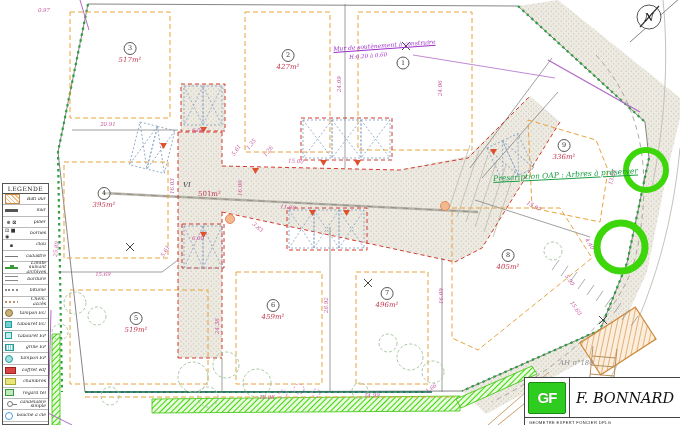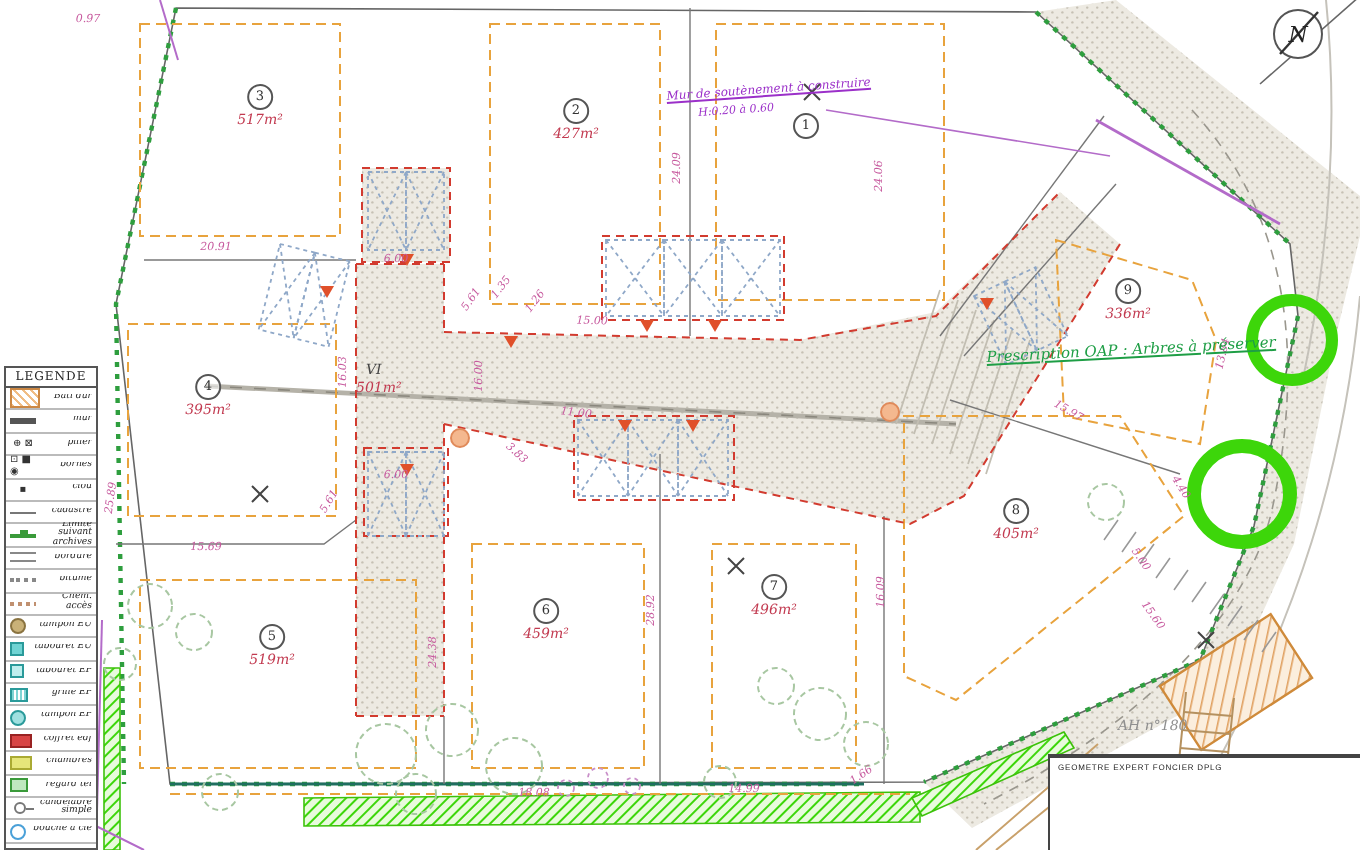--- a/index.html
+++ b/index.html
@@ -8,21 +8,21 @@
   svg{position:absolute;left:0;top:0;}
   #labels{position:absolute;left:0;top:0;width:680px;height:425px;pointer-events:none;}
   .lot{position:absolute;transform:translate(-50%,-50%);text-align:center;}
   .lotnum{width:11px;height:11px;line-height:11px;border:1px solid #555;border-radius:50%;
           font-size:6.5px;color:#333;margin:0 auto;background:rgba(255,255,255,.6);}
   .lotarea{font-size:7px;font-style:italic;color:#c23a50;margin-top:1px;white-space:nowrap;}
   .dim{position:absolute;font-size:5.5px;font-style:italic;color:#c75a9e;white-space:nowrap;
        transform-origin:center;}
   .ann{position:absolute;font-style:italic;white-space:nowrap;transform-origin:left top;}
   .plab{position:absolute;font-size:7px;color:#444;white-space:nowrap;text-align:right;}
-  .plab.area{color:#c23a50;font-style:italic;}
+  .plab.area{color:#c23a50;margin-left:20px;}
   
   #legend{position:absolute;left:2px;top:183px;width:45px;bottom:0;background:#fff;
           border:1px solid #555;overflow:hidden;z-index:5;}
   #legend .ltitle{font-size:6px;letter-spacing:.5px;text-align:center;color:#222;
           border-bottom:1px solid #555;padding:1px 0;}
   .lrow{height:10.4px;display:flex;align-items:center;gap:2px;padding:0 2px;
         border-bottom:1px solid #bbb;}
   .lrow .llabel{flex:1;text-align:right;font-size:4.6px;font-style:italic;color:#222;
         line-height:1;overflow:hidden;}
   .sw{width:13px;height:8px;flex-shrink:0;display:flex;align-items:center;justify-content:center;}
@@ -419,16 +419,22 @@
           <div class="llabel">candélabre simple</div>
         </div>
         <div class="lrow">
           <div class="sw sw-bouche"></div>
           <div class="llabel">bouche à clé</div>
         </div>
       </div>
 </div>
 
 <div id="titleblock">
+  <div class="tb-main">
+    <div class="tb-logo">
+      <div class="gf">GF</div>
+    </div>
+    <div class="tb-name">F. BONNARD</div>
+  </div>
   <div class="tb-sub">GEOMETRE EXPERT FONCIER DPLG</div>
 </div>
 
 </div>
 
 </body></html>

